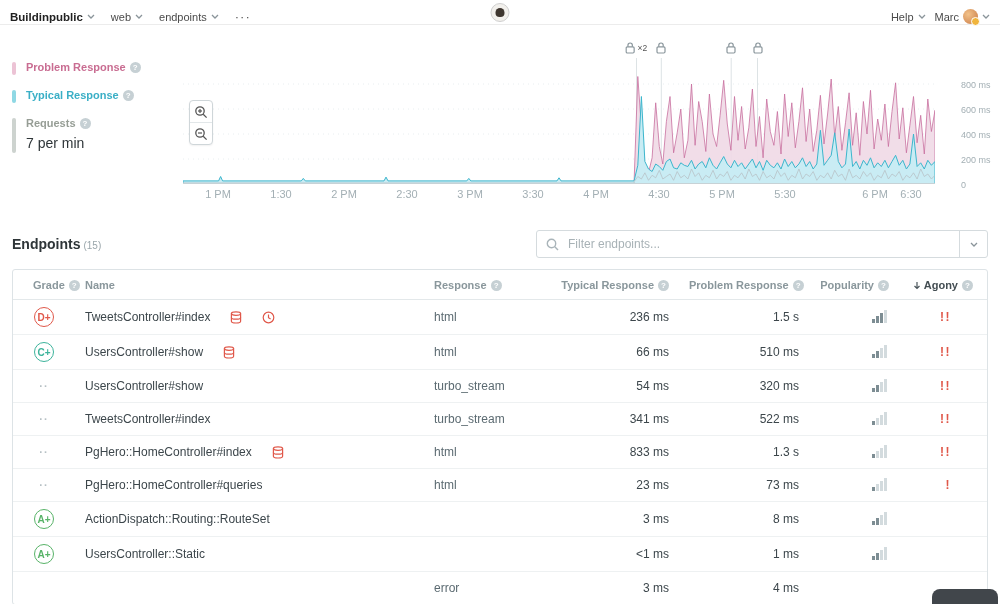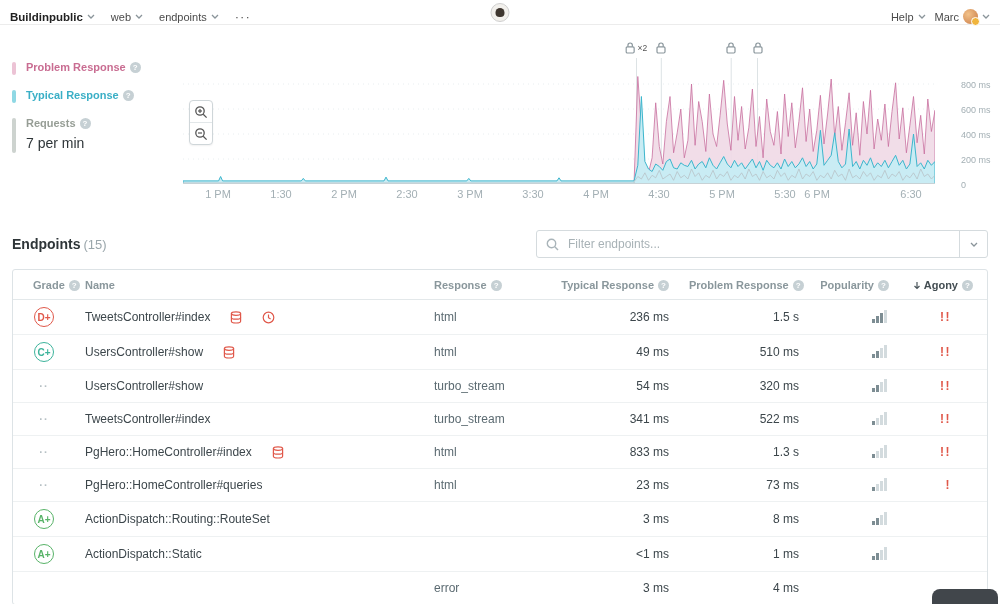--- a/index.html
+++ b/index.html
@@ -34,21 +34,21 @@
   .zoombox{position:absolute;left:6px;top:42px;width:22px;border:1px solid #cfd6d9;border-radius:4px;background:#fff;box-shadow:0 1px 2px rgba(0,0,0,.06);}
   .zbtn{width:22px;height:21px;display:flex;align-items:center;justify-content:center;cursor:pointer;}
   .zbtn + .zbtn{border-top:1px solid #e2e7e9;}
   .xticks{position:absolute;top:130px;left:0;width:100%;height:14px;}
   .xticks div{position:absolute;transform:translateX(-50%);font-size:11px;color:#a3afb4;white-space:nowrap;}
   .yticks{position:absolute;left:778px;top:0;width:50px;height:126px;}
   .yticks div{position:absolute;font-size:9px;color:#a3afb4;white-space:nowrap;}
   
   .endpoints-bar{display:flex;align-items:center;justify-content:space-between;margin:46px 12px 11px 12px;}
   .ep-title{font-size:14px;font-weight:bold;color:#2e3538;}
-  .ep-count{font-weight:normal;color:#9aa6ab;font-size:13px;margin-left:3px;}
+  .ep-count{font-weight:normal;color:#9aa6ab;font-size:10px;margin-left:3px;}
   .filterbox{display:flex;align-items:center;width:450px;height:26px;border:1px solid #d5dbde;border-radius:3px;background:#fff;}
   .filterbox .sic{margin:0 7px 0 9px;display:flex;}
   .filterbox input{flex:1;border:none;outline:none;font-size:12px;color:#555;font-family:"Liberation Sans",sans-serif;background:transparent;}
   .filterbox input::placeholder{color:#a8b2b6;}
   .fb-drop{width:27px;height:100%;border-left:1px solid #d5dbde;display:flex;align-items:center;justify-content:center;cursor:pointer;}
   
   .tablewrap{margin:0 12px;border:1px solid #dde3e6;border-radius:3px;background:#fff;}
   table{width:100%;border-collapse:collapse;table-layout:fixed;}
   th{font-size:11px;color:#8a979c;font-weight:bold;padding:9px 10px 8px;border-bottom:1px solid #e3e8ea;white-space:nowrap;}
   td{font-size:12px;color:#3c464b;padding:7px 10px;border-top:1px solid #eef1f2;white-space:nowrap;overflow:hidden;vertical-align:middle;height:18px;}
@@ -208,21 +208,21 @@
         <div style="left:35px">1 PM</div>
         <div style="left:98px">1:30</div>
         <div style="left:161px">2 PM</div>
         <div style="left:224px">2:30</div>
         <div style="left:287px">3 PM</div>
         <div style="left:350px">3:30</div>
         <div style="left:413px">4 PM</div>
         <div style="left:476px">4:30</div>
         <div style="left:539px">5 PM</div>
         <div style="left:602px">5:30</div>
-        <div style="left:634px">6 PM</div>
+        <div style="left:692px">6 PM</div>
         <div style="left:728px">6:30</div>
       </div>
     <div class="yticks" id="yticks">
         <div style="top:22px">800 ms</div>
         <div style="top:47px">600 ms</div>
         <div style="top:72px">400 ms</div>
         <div style="top:97px">200 ms</div>
         <div style="top:122px">0</div>
       </div>
   </div>
@@ -316,21 +316,21 @@
                   <g fill="none" stroke="#e0584a" stroke-width="1.2">
                     <ellipse cx="6" cy="2.6" rx="4.6" ry="1.8"></ellipse>
                     <path d="M1.4 2.6 v7.6 c0 1 2.1 1.8 4.6 1.8 s4.6 -0.8 4.6 -1.8 V2.6"></path>
                     <path d="M1.4 6.4 c0 1 2.1 1.8 4.6 1.8 s4.6 -0.8 4.6 -1.8"></path>
                   </g>
                 </svg>
               </span>
             </span>
           </td>
           <td class="al resp">html</td>
-          <td class="ar">49 ms</td>
+          <td class="ar">66 ms</td>
           <td class="ar">510 ms</td>
           <td class="ar"><svg width="17" height="14">
               <rect x="0" y="10" width="3" height="4" fill="#7d8d93"></rect>
               <rect x="4" y="7" width="3" height="7" fill="#7d8d93"></rect>
               <rect x="8" y="4" width="3" height="10" fill="#d3dbde"></rect>
               <rect x="12" y="1" width="3" height="13" fill="#d3dbde"></rect>
             </svg></td>
           <td class="ar c-agony agony" style="color:#e0584a">!!</td>
         </tr>
         <tr>
@@ -429,21 +429,21 @@
               <rect x="4" y="7" width="3" height="7" fill="#7d8d93"></rect>
               <rect x="8" y="4" width="3" height="10" fill="#d3dbde"></rect>
               <rect x="12" y="1" width="3" height="13" fill="#d3dbde"></rect>
             </svg></td>
           <td class="ar c-agony agony" style="color:#e0584a"></td>
         </tr>
         <tr>
           <td class="c-grade"><span class="grade-badge" style="color:#58b368;border-color:#58b368">A+</span></td>
           <td class="al">
             <span class="namecell">
-              <span>ActionDispatch::Static</span>
+              <span>UsersController::Static</span>
             </span>
           </td>
           <td class="al resp"></td>
           <td class="ar">&lt;1 ms</td>
           <td class="ar">1 ms</td>
           <td class="ar"><svg width="17" height="14">
               <rect x="0" y="10" width="3" height="4" fill="#7d8d93"></rect>
               <rect x="4" y="7" width="3" height="7" fill="#7d8d93"></rect>
               <rect x="8" y="4" width="3" height="10" fill="#d3dbde"></rect>
               <rect x="12" y="1" width="3" height="13" fill="#d3dbde"></rect>

